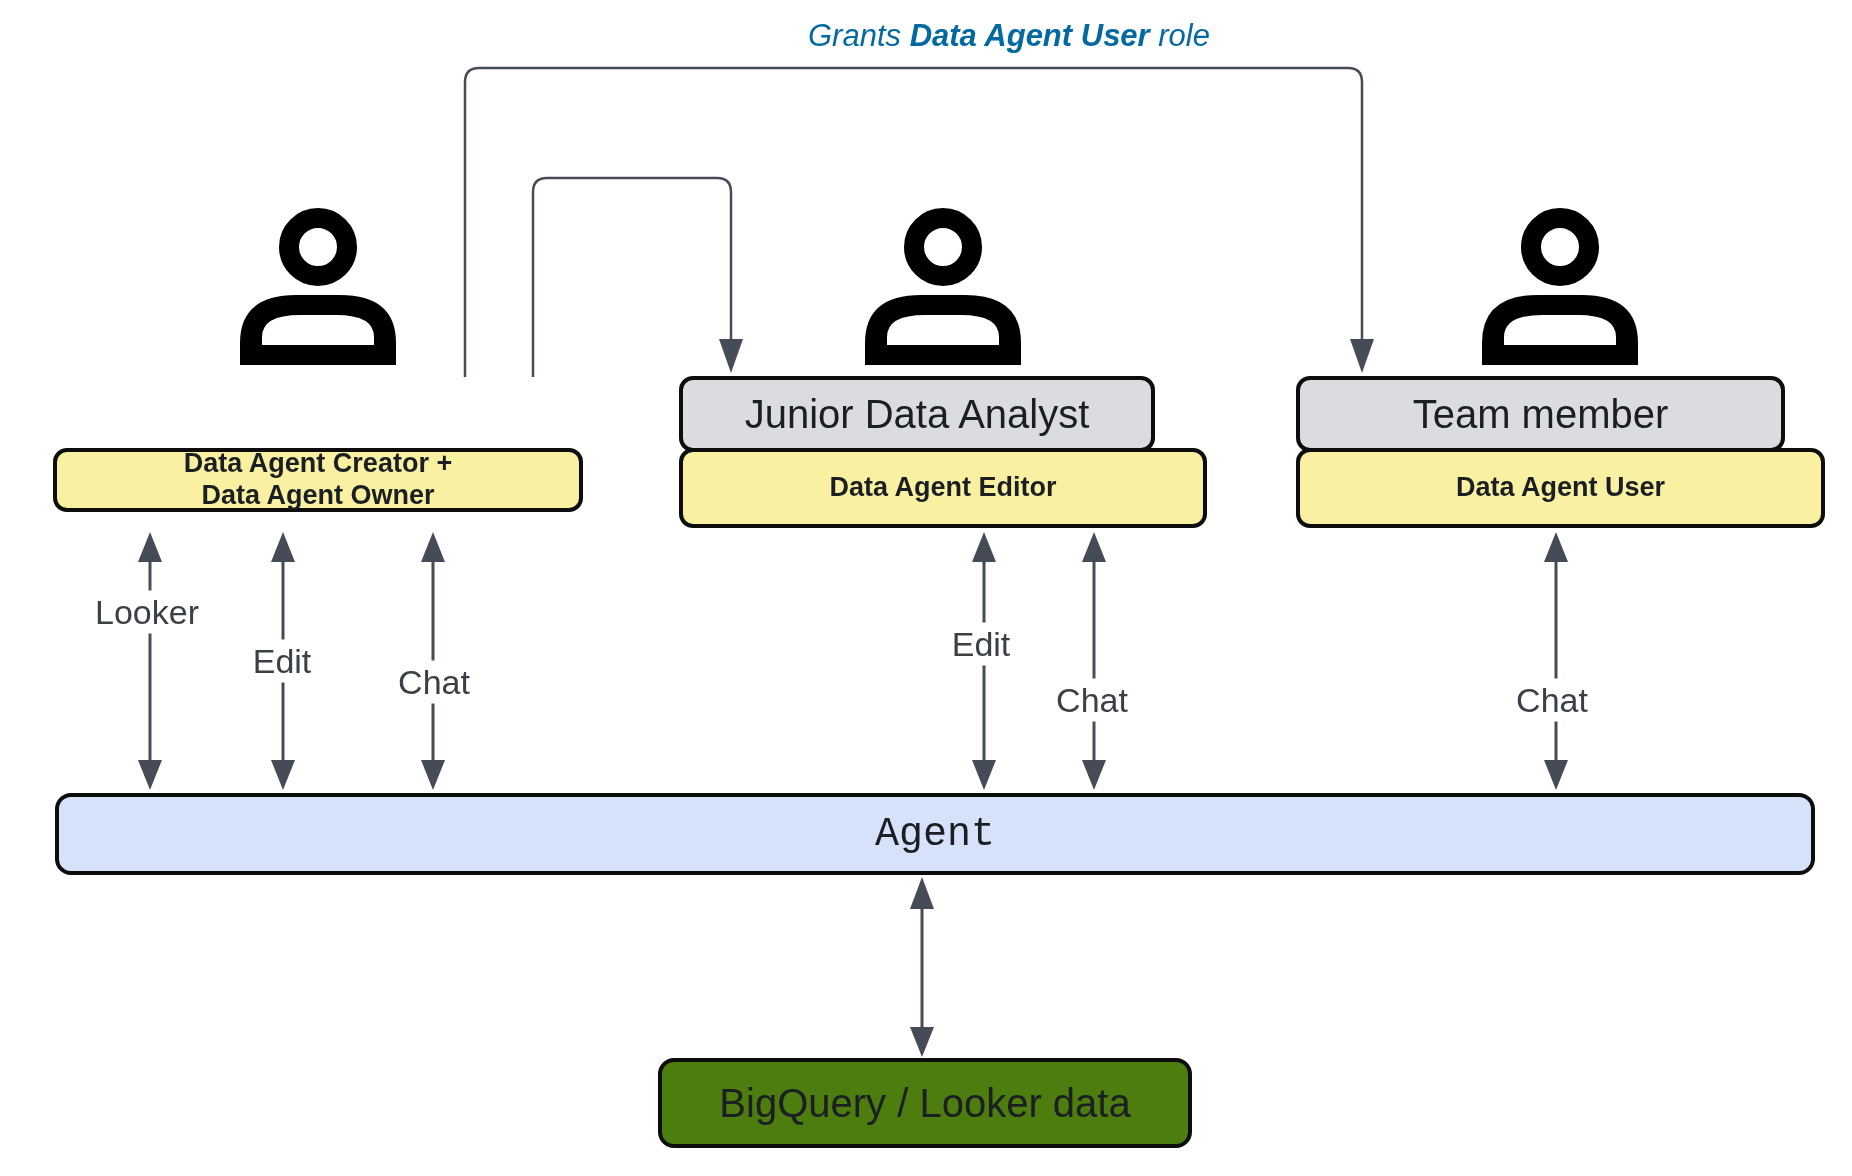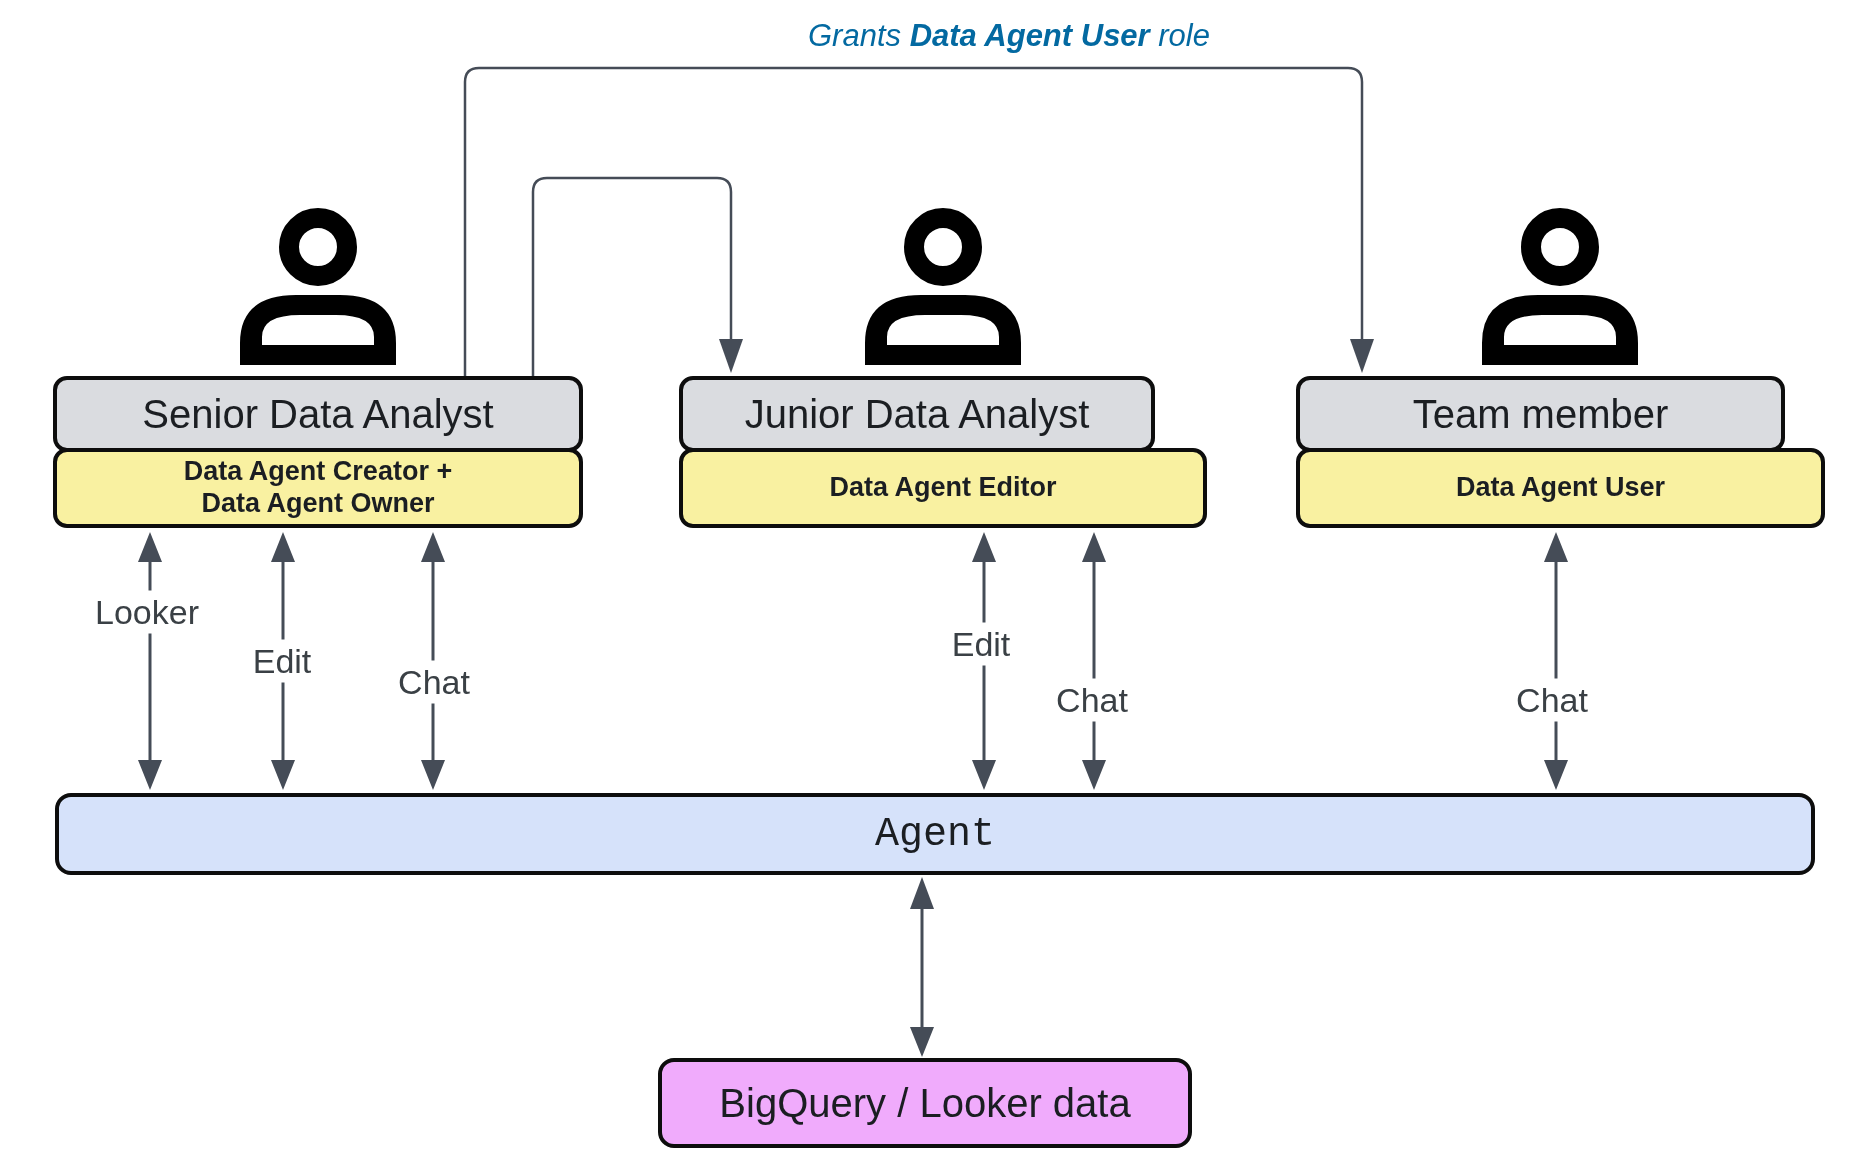--- a/index.html
+++ b/index.html
@@ -19,21 +19,21 @@
   .node{
     position:absolute;z-index:2;
     box-sizing:border-box;
     border:4px solid #0d0d0d;
     display:flex;align-items:center;justify-content:center;
     text-align:center;color:#1b1e22;
   }
   .gray-box{background:#dadce0;border-radius:14px;font-size:40px;}
   .yellow-box{background:#f9f1a1;border-radius:14px;font-weight:bold;font-size:27px;line-height:1.18;}
   .blue-bar{background:#d6e2fa;border-radius:16px;font-size:40px;font-family:Liberation Mono, monospace;}
-  .green-box{background:#f0abfc;border-radius:16px;font-size:40px;}
+  .green-box{background:#4d7c0f;border-radius:16px;font-size:40px;}
   .badge-lines span{display:block;}
 
   .action-label{
     position:absolute;z-index:3;
     transform:translate(-50%,-50%);
     background:#ffffff;
     color:#3a4045;
     font-size:34px;
     padding:2px 8px;
     white-space:nowrap;
@@ -120,24 +120,21 @@
     <circle cx="80" cy="40" r="29" fill="#ffffff" stroke="#000000" stroke-width="20"></circle>
     <path fill="#000000" fill-rule="evenodd" d="M2,158 V136 Q2,88 58,88 L102,88 Q158,88 158,136 V158 Z
              M24,138 V130 Q24,108 62,108 L98,108 Q136,108 136,130 V138 Z"></path>
   </svg>
   <svg class="person" style="left:1480px;top:207px;" width="160" height="158" viewBox="0 0 160 158">
     <circle cx="80" cy="40" r="29" fill="#ffffff" stroke="#000000" stroke-width="20"></circle>
     <path fill="#000000" fill-rule="evenodd" d="M2,158 V136 Q2,88 58,88 L102,88 Q158,88 158,136 V158 Z
              M24,138 V130 Q24,108 62,108 L98,108 Q136,108 136,130 V138 Z"></path>
   </svg>
 
-  <div class="node gray-box" style="left:53px;top:376px;width:530px;height:76px;">
-    <span>Senior Data Analyst</span>
-  </div>
-  <div class="node yellow-box badge-lines" style="left:53px;top:448px;width:530px;height:80px;">
+  <div class="node yellow-box badge-lines" style="left:53px;top:448px;width:530px;height:64px;">
     <div>
       <span>Data Agent Creator +</span>
       <span>Data Agent Owner</span>
     </div>
   </div>
 
   <div class="node gray-box" style="left:679px;top:376px;width:476px;height:76px;">
     <span>Junior Data Analyst</span>
   </div>
   <div class="node yellow-box" style="left:679px;top:448px;width:528px;height:80px;">

